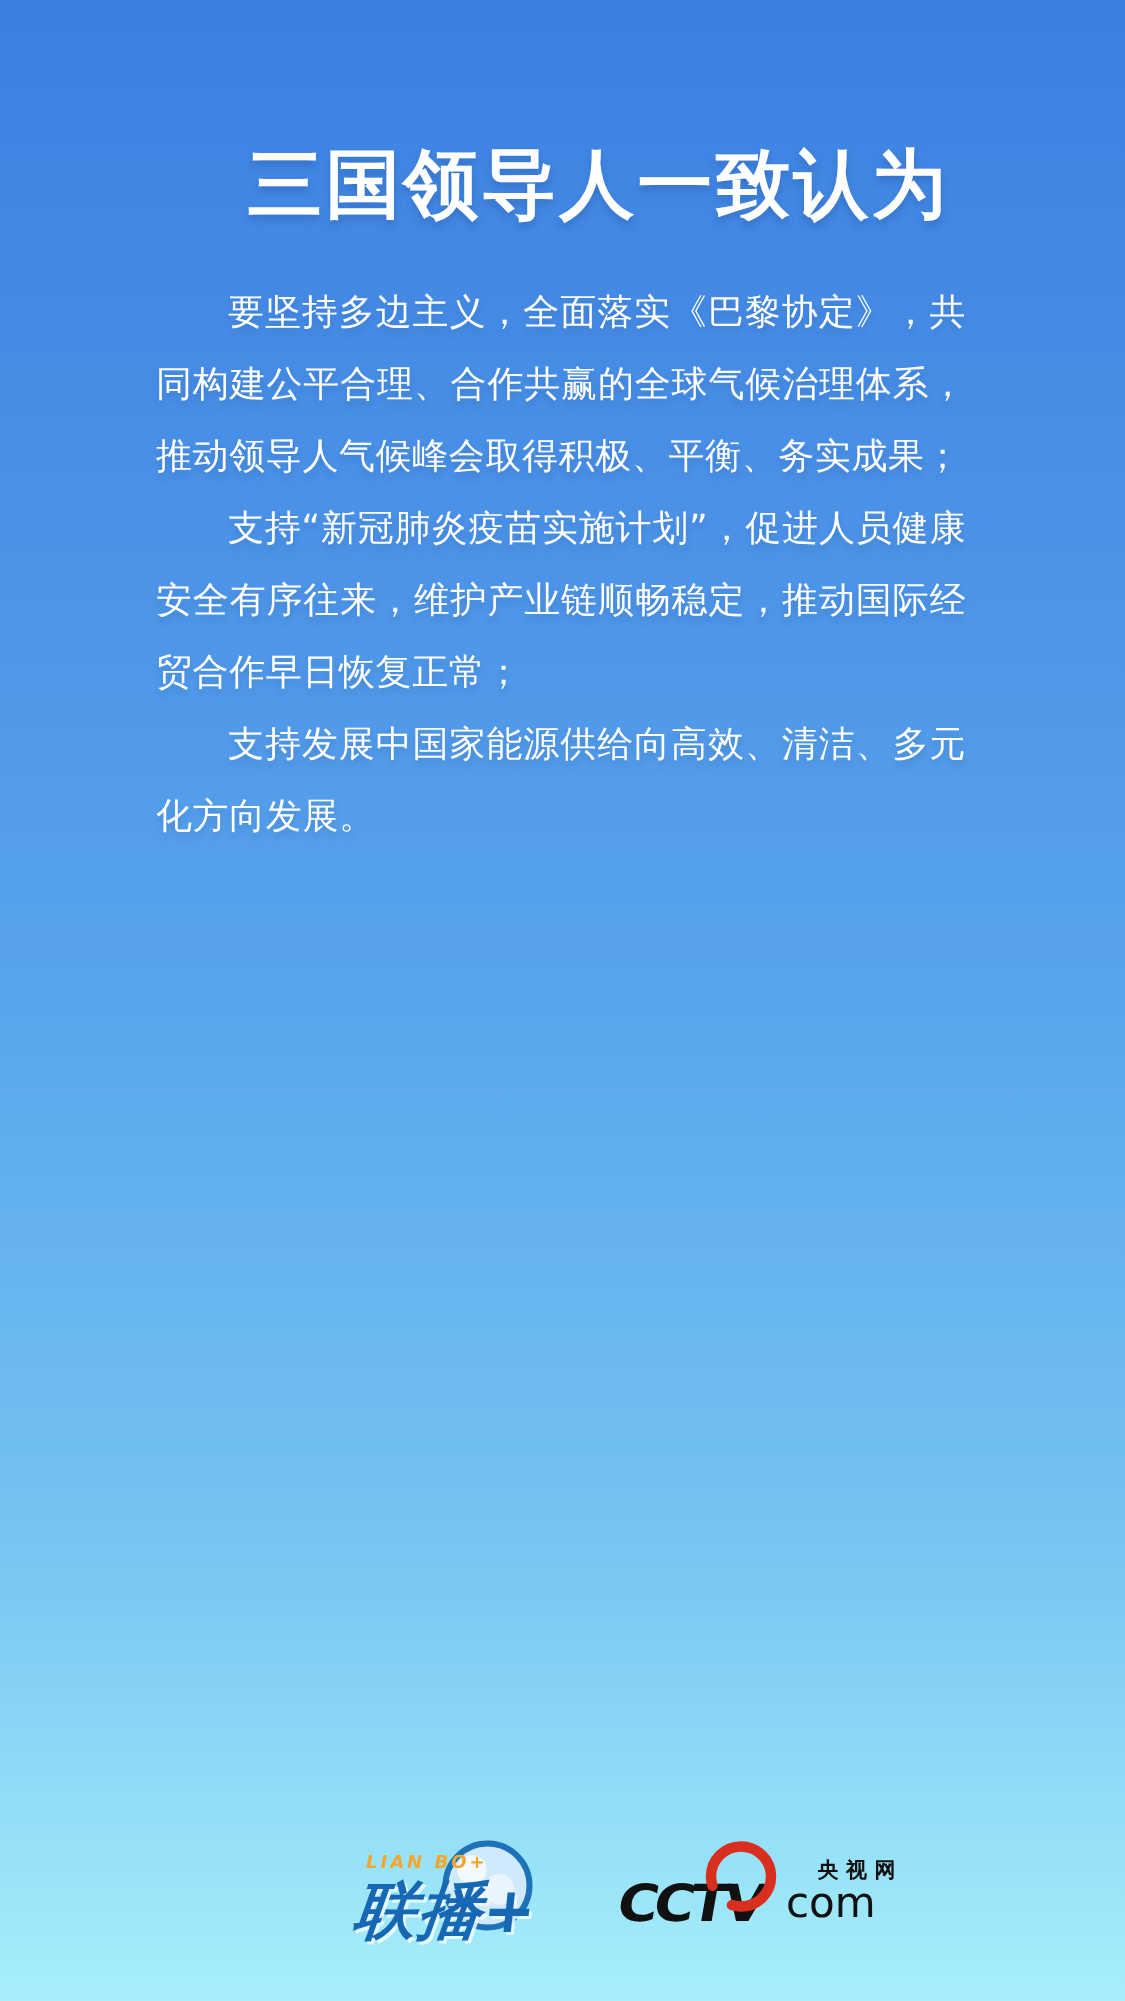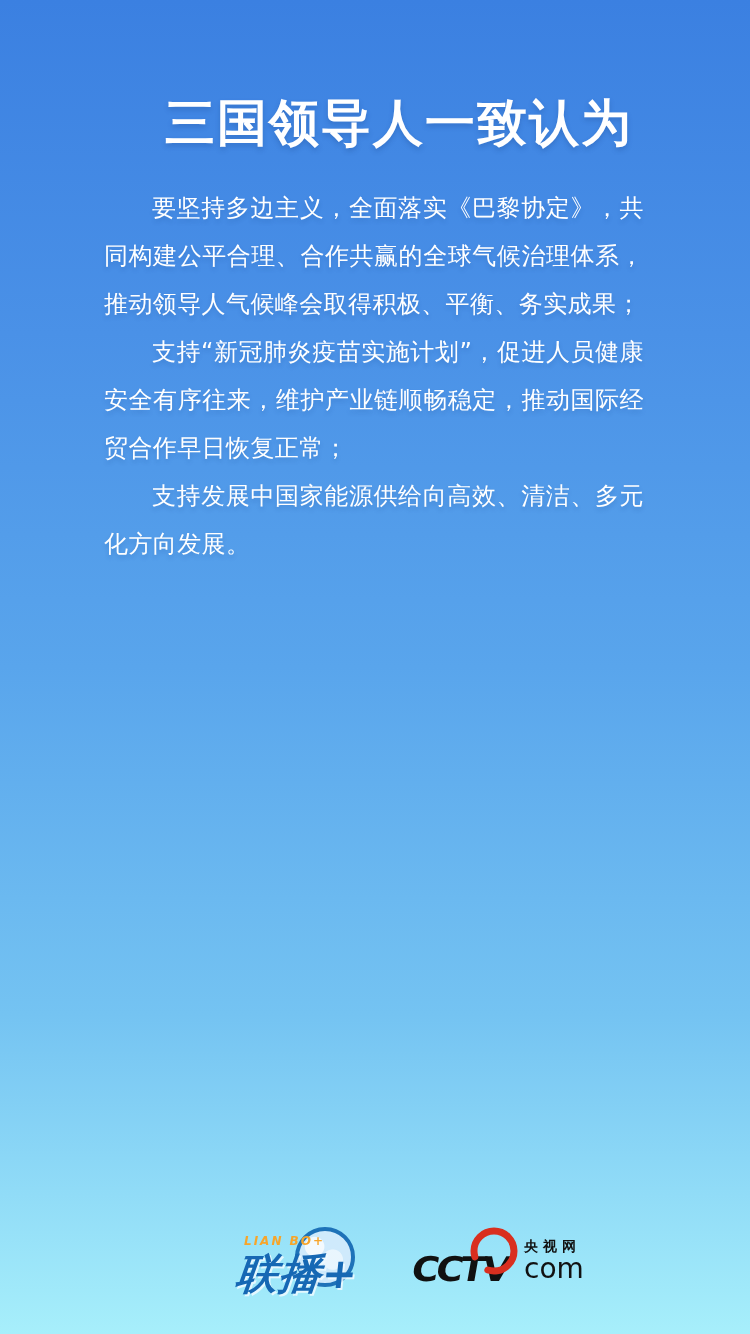--- a/index.html
+++ b/index.html
@@ -101,20 +101,21 @@
     white-space: nowrap;
   }
   .cctv .cctv-arc { position: absolute; left: 56px; top: -2px; }
   .cctv .cctv-right { position: absolute; left: 112px; top: 10px; width: 78px; }
   .cctv .cctv-cn {
     color: #111111;
     font-size: 14px;
     font-weight: 700;
     letter-spacing: 5px;
     white-space: nowrap;
+    text-align: right;
   }
   .cctv .cctv-com {
     color: #111111;
     font-size: 28px;
     font-weight: 400;
     letter-spacing: 0;
     line-height: 26px;
     white-space: nowrap;
   }
 </style>

